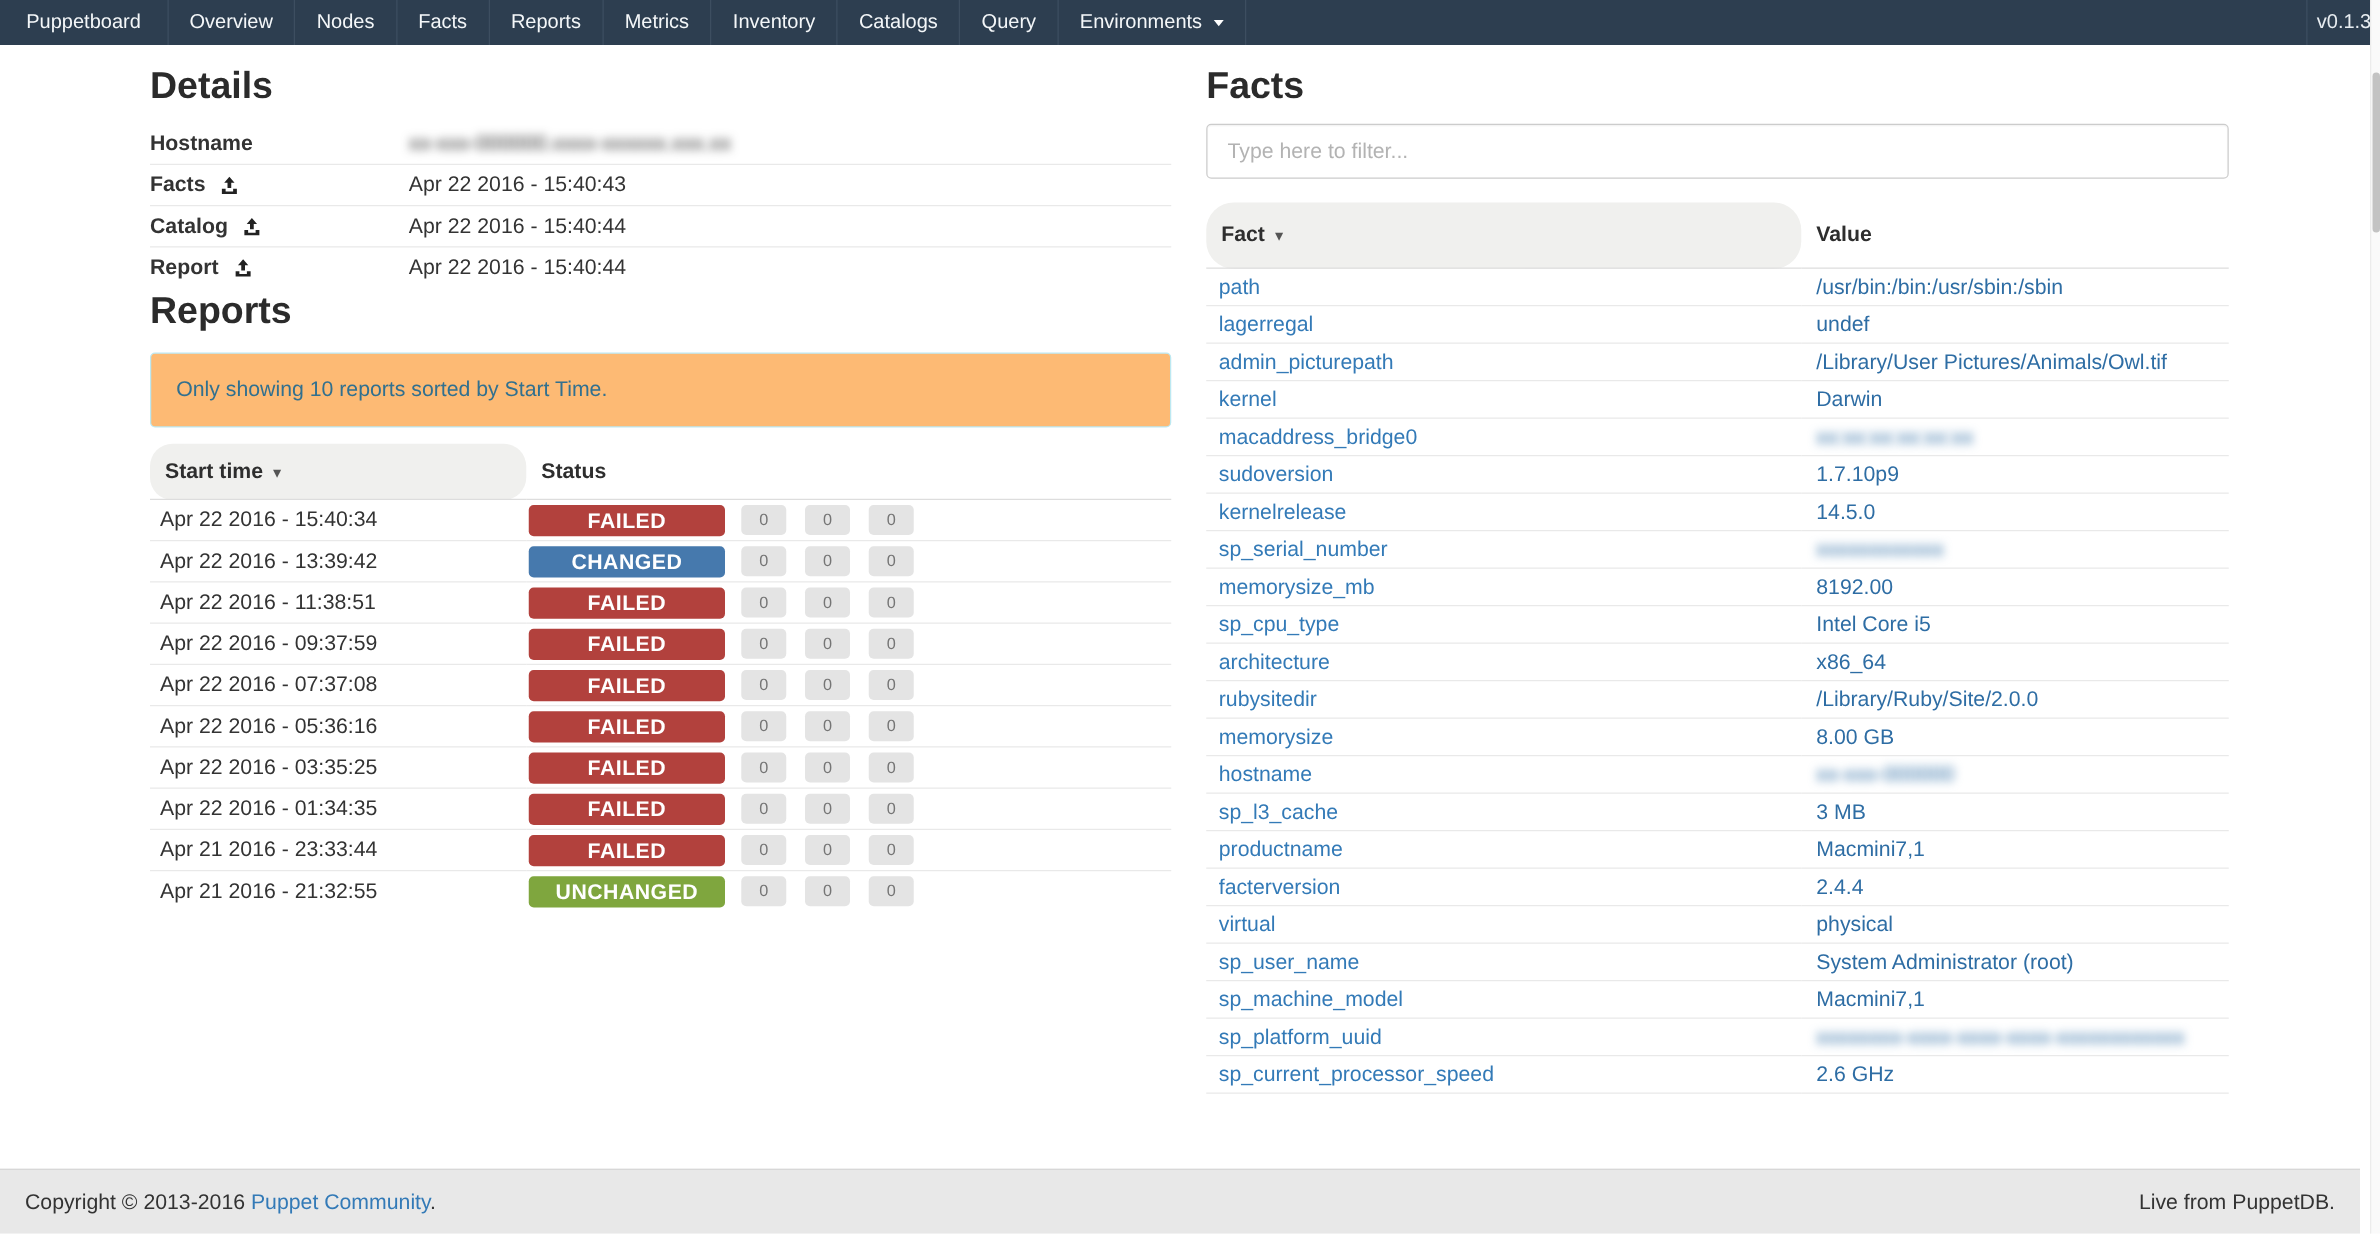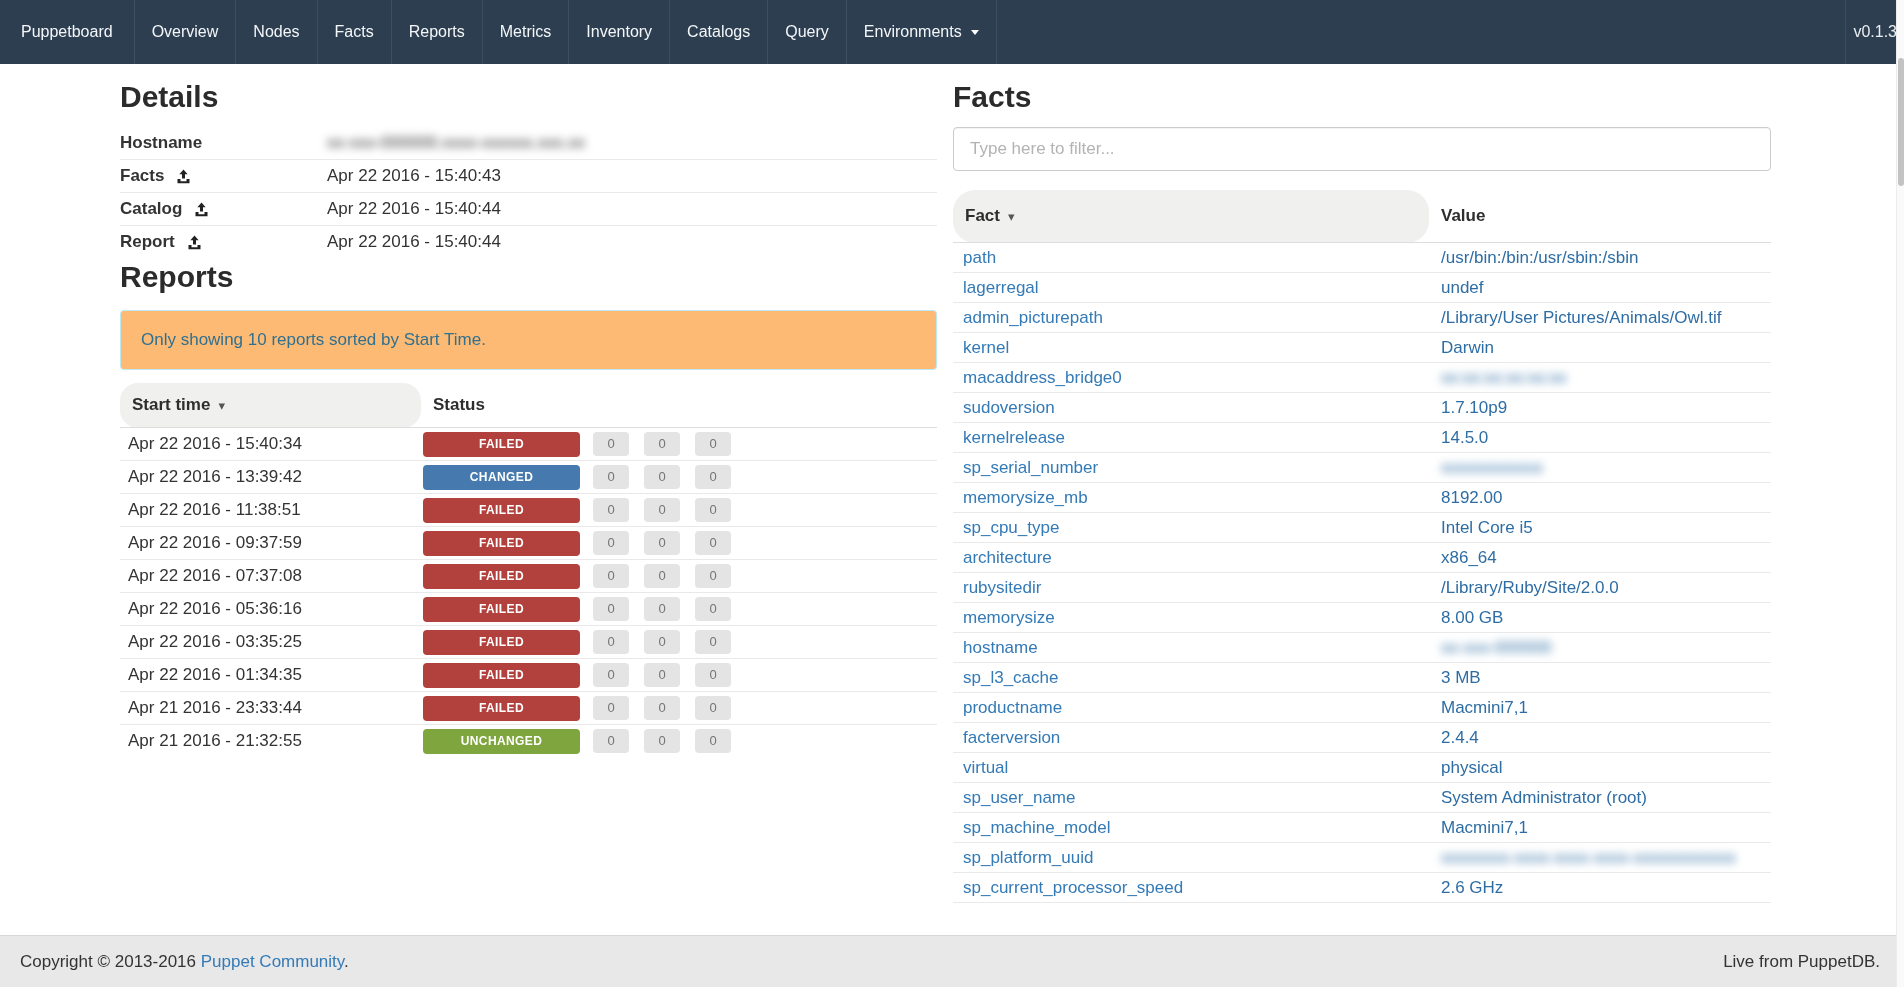--- a/index.html
+++ b/index.html
@@ -4,37 +4,37 @@
 <style>
   * { box-sizing: border-box; }
   html, body { margin:0; padding:0; }
   body {
     width:1904px; height:987px; position:relative; overflow:hidden;
     background:#fff; color:#333;
     font-family:"Liberation Sans","DejaVu Sans",sans-serif; font-size:17px;
   }
 
   
-  .navbar { height:64px; background:#2d3e50; display:flex; align-items:stretch; }
+  .navbar { height:36px; background:#2d3e50; display:flex; align-items:stretch; }
   .nav-cell {
     display:flex; align-items:center; padding:16px 17px;
     color:#f4f7f9; font-size:16px; text-decoration:none;
     border-right:1px solid #3d4e60; cursor:pointer; white-space:nowrap;
   }
   .nav-brand { padding:0 21px; }
   .nav-items { display:flex; }
   .caret {
     width:0; height:0; border-left:4px solid transparent;
     border-right:4px solid transparent; border-top:5px solid #fff; margin-left:9px;
   }
   .nav-spacer { flex:1; }
   .nav-version { border-right:none; border-left:1px solid #3d4e60; color:#e8edf1; padding:0 7px; cursor:default; }
 
   
-  .content { display:flex; margin-left:120px; gap:16px; }
+  .content { display:flex; margin-left:120px; gap:28px; }
   .col-left  { width:817px; }
   .col-right { width:818px; }
   h2 { font-size:30px; font-weight:bold; color:#2b2b2b; margin:17px 0 15px; line-height:31px; }
   .reports-h { margin:3px 0 18px; }
 
   
   .detail-row { display:flex; align-items:center; padding:6px 0; border-bottom:1px solid #e9e9e9; }
   .detail-row:last-child { border-bottom:none; }
   .d-label { width:207px; font-weight:bold; display:flex; align-items:center; }
   .upload { margin-left:12px; display:inline-flex; }
@@ -55,21 +55,21 @@
   .th-start { width:301px;border-radius:18px; }
   .th-fact  { width:476px;border-radius:22px; }
   .sort-caret { margin-left:8px; font-size:13px; color:#555; }
   .tbl tbody tr { border-bottom:1px solid #e9e9e9; }
   .reports-table tbody tr:last-child { border-bottom:none; }
 
   .c-time { padding:4px 8px; line-height:24px; color:#333; }
   .c-status { padding:3px 0 3px 2px; }
   .status-badge {
     display:inline-block; width:157px; height:25px; line-height:25px;
-    border-radius:4px; color:#fff; font-size:12px; font-weight:bold;
+    border-radius:4px; color:#fff; font-size:17px; font-weight:bold;
     text-align:center; letter-spacing:0.4px; vertical-align:middle; text-decoration:none;
   }
   .zero-badge {
     display:inline-block; width:36px; height:24px; line-height:24px;
     border-radius:4px; background:#e4e4e4; color:#757575; font-size:13px;
     text-align:center; vertical-align:middle; margin-left:13px;
   }
   .zero-badge + .zero-badge { margin-left:15px; }
 
   .c-fact  { padding:4px 10px; line-height:21px; }
@@ -82,21 +82,21 @@
   .filter-input {
     width:100%; height:44px; border:1px solid #ccc; border-radius:4px;
     padding:0 16px; font-size:17px; color:#555; outline:none;
     font-family:inherit; margin-bottom:19px;
     box-shadow:inset 0 1px 1px rgba(0,0,0,0.05);
   }
   .filter-input::placeholder { color:#b3b3b3; }
 
   
   footer {
-    position:absolute; left:0; right:4px; bottom:0; height:52px;
+    position:absolute; left:0; right:16px; bottom:0; height:52px;
     background:#e8e8e8; border-top:1px solid #d7d7d7;
     display:flex; align-items:center; justify-content:space-between;
     padding:0 20px; font-size:17px; color:#333; z-index:5;
   }
   footer a { color:#337ab7; text-decoration:none; cursor:pointer; }
 
   
   .scroll-track {
     position:absolute; top:0; right:0; width:8px; height:987px;
     background:#fafafa; border-left:1px solid #ececec; z-index:10;

